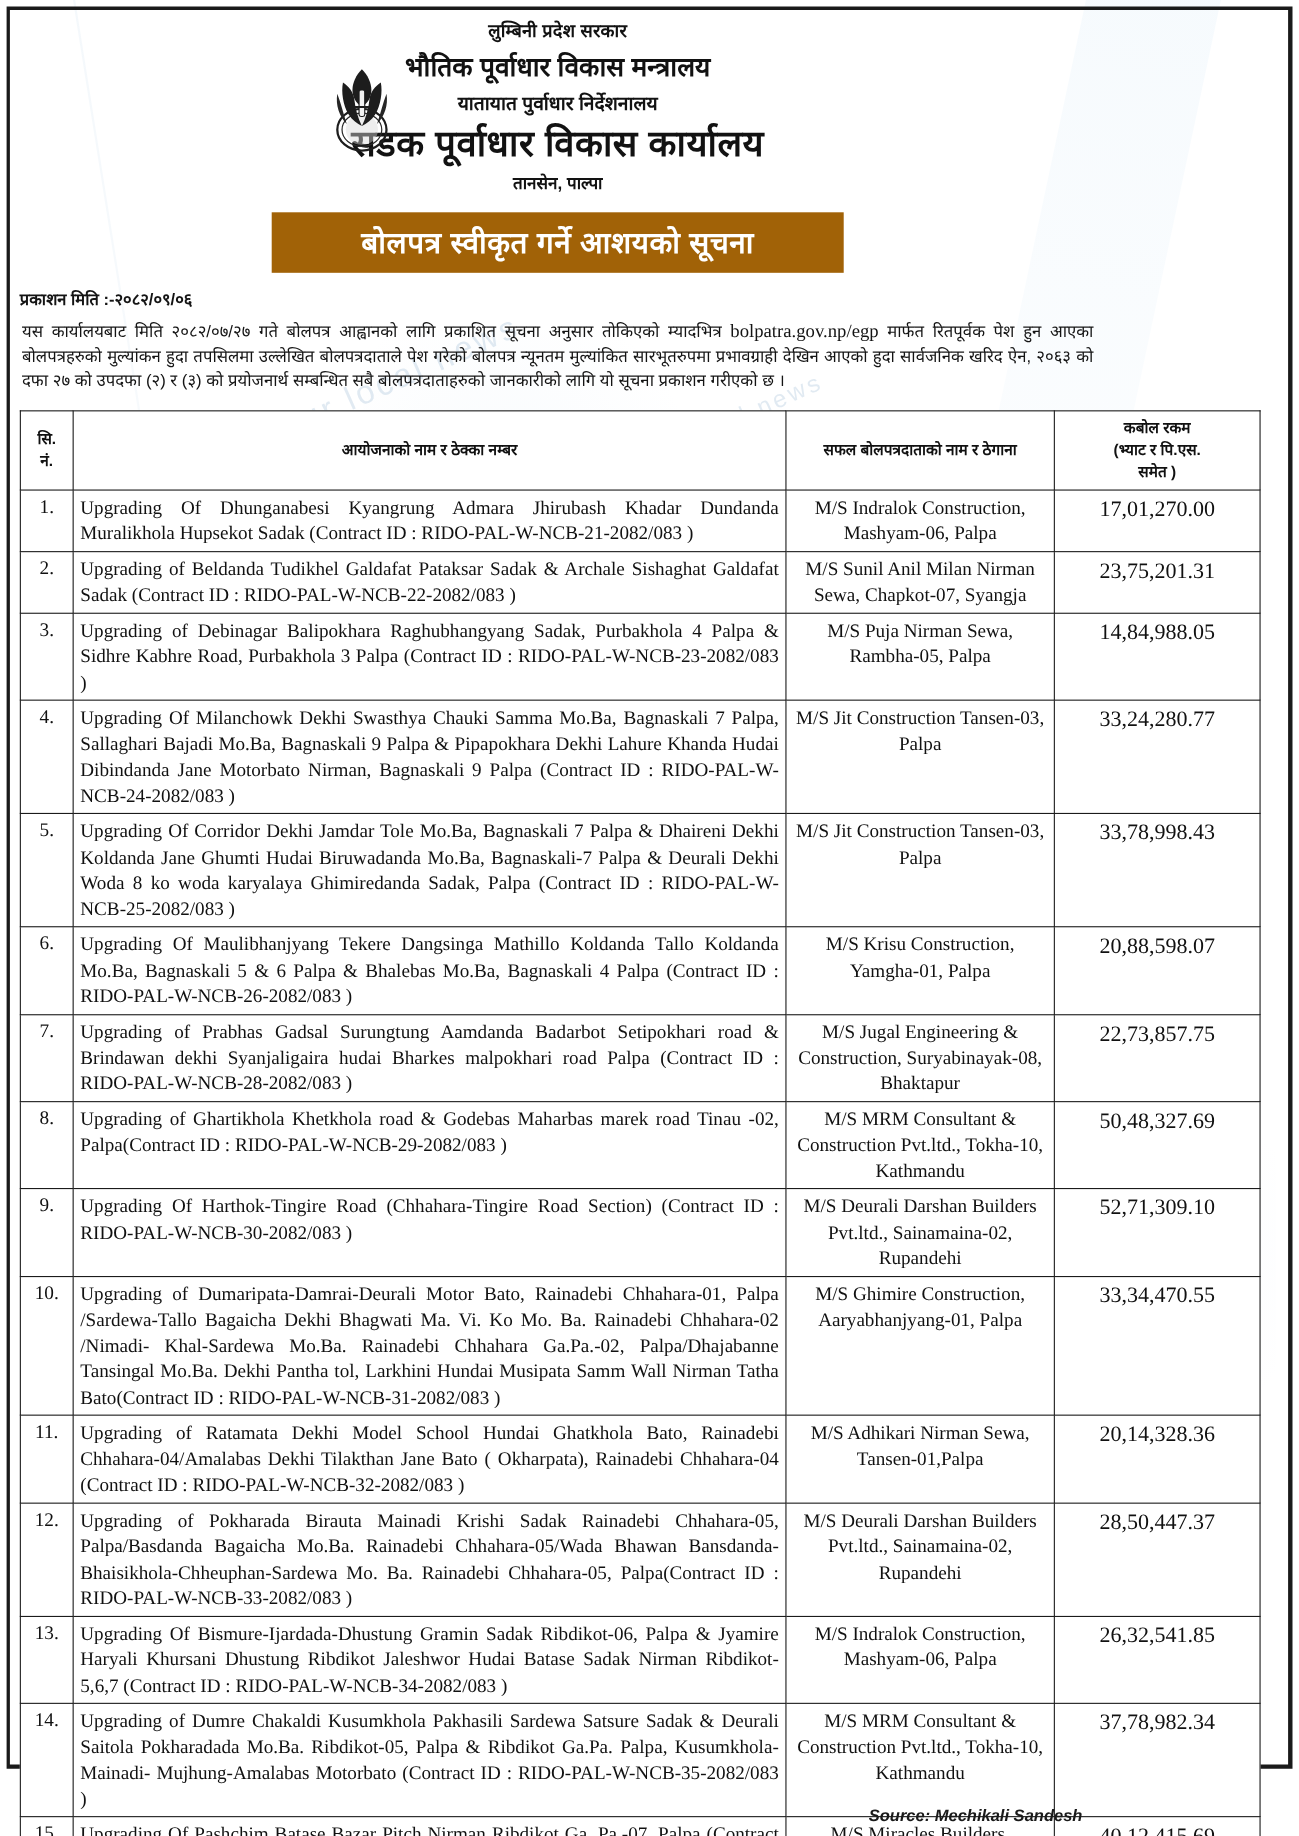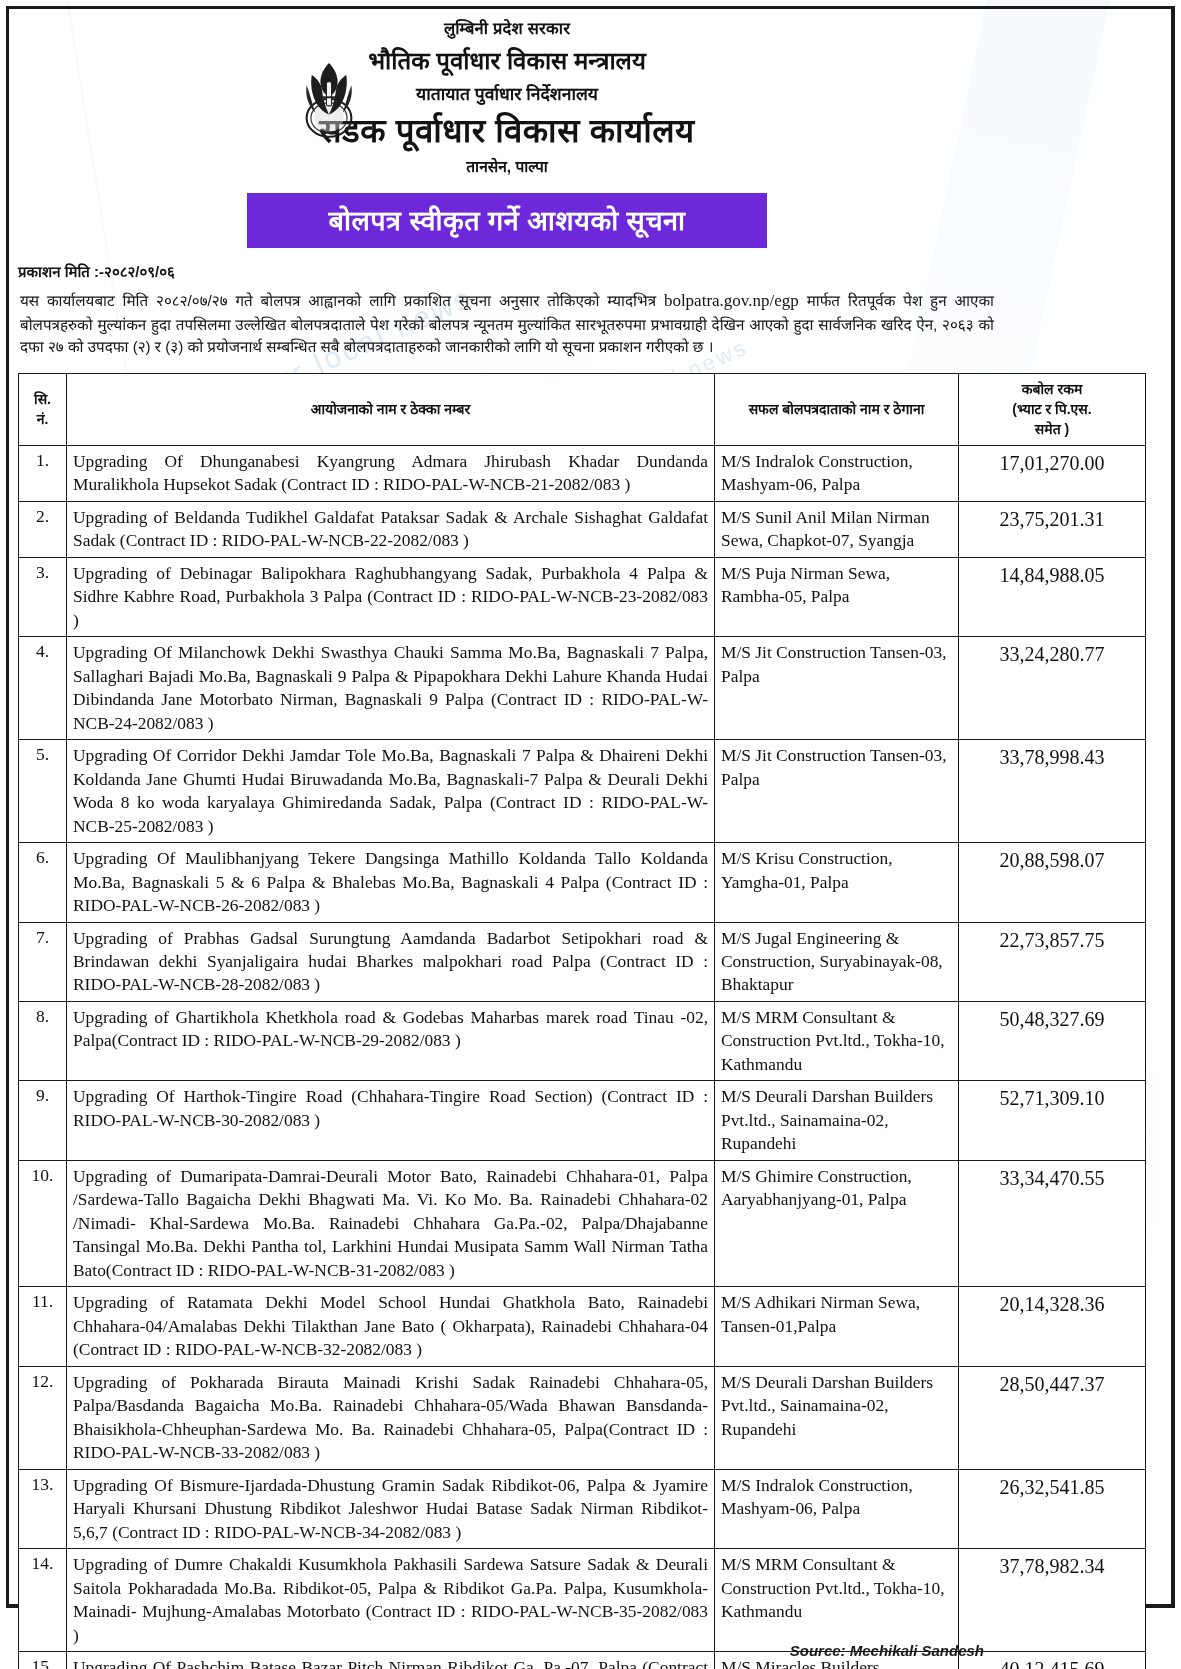--- a/index.html
+++ b/index.html
@@ -94,21 +94,21 @@
     position: absolute;
     left: 268px;
     top: 46px;
     width: 86px;
     height: 86px;
   }
 
   .banner {
     margin: 16px auto 0 auto;
     width: 520px;
-    background: #6d28d9;
+    background: #a16207;
     color: #ffffff;
     font-family: "Liberation Sans", "DejaVu Sans", sans-serif;
     font-weight: 700;
     font-size: 27px;
     padding: 8px 0 10px 0;
     letter-spacing: .5px;
   }
 
   .pubdate {
     text-align: left;
@@ -169,20 +169,21 @@
   }
   td.proj {
     text-align: justify;
     text-align-last: left;
     font-size: 17.4px;
     line-height: 1.35;
     padding: 6px 8px 6px 8px;
     hyphens: none;
   }
   td.bid {
+    text-align: center;
     font-size: 17.4px;
     line-height: 1.35;
     padding-top: 6px;
   }
   td.amt {
     text-align: center;
     font-size: 20px;
     line-height: 1.35;
     padding-top: 6px;
     white-space: nowrap;

